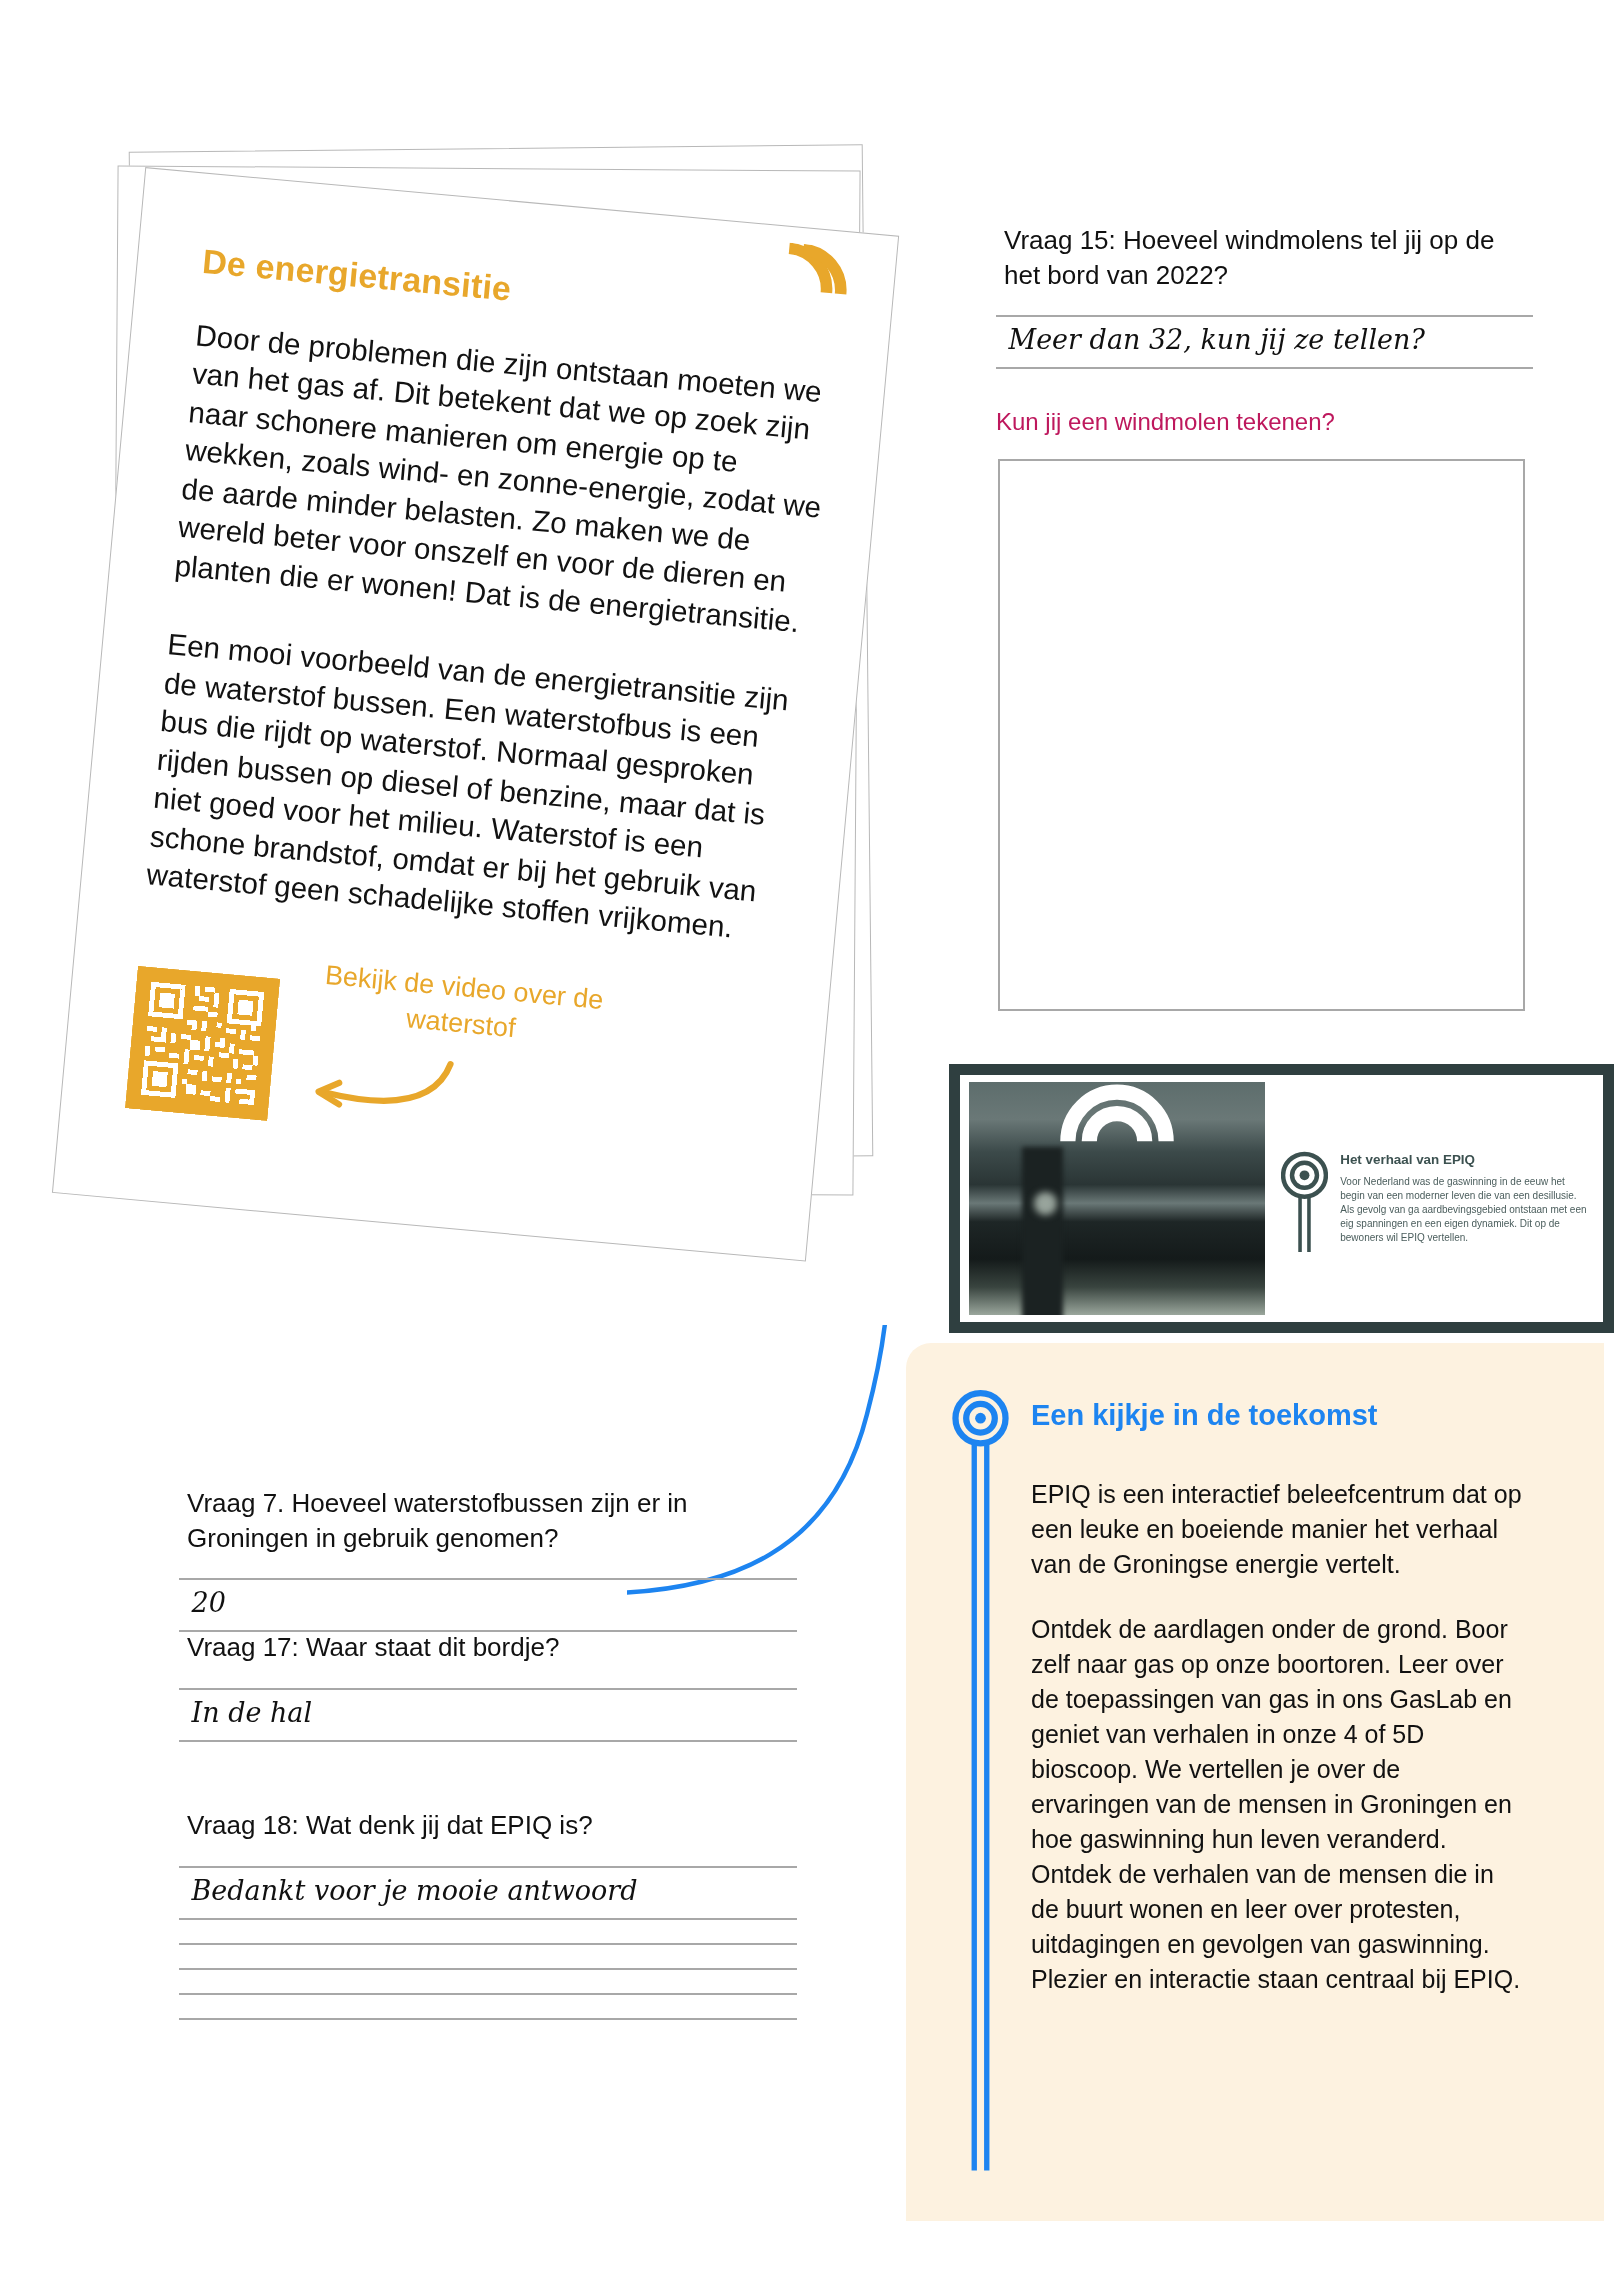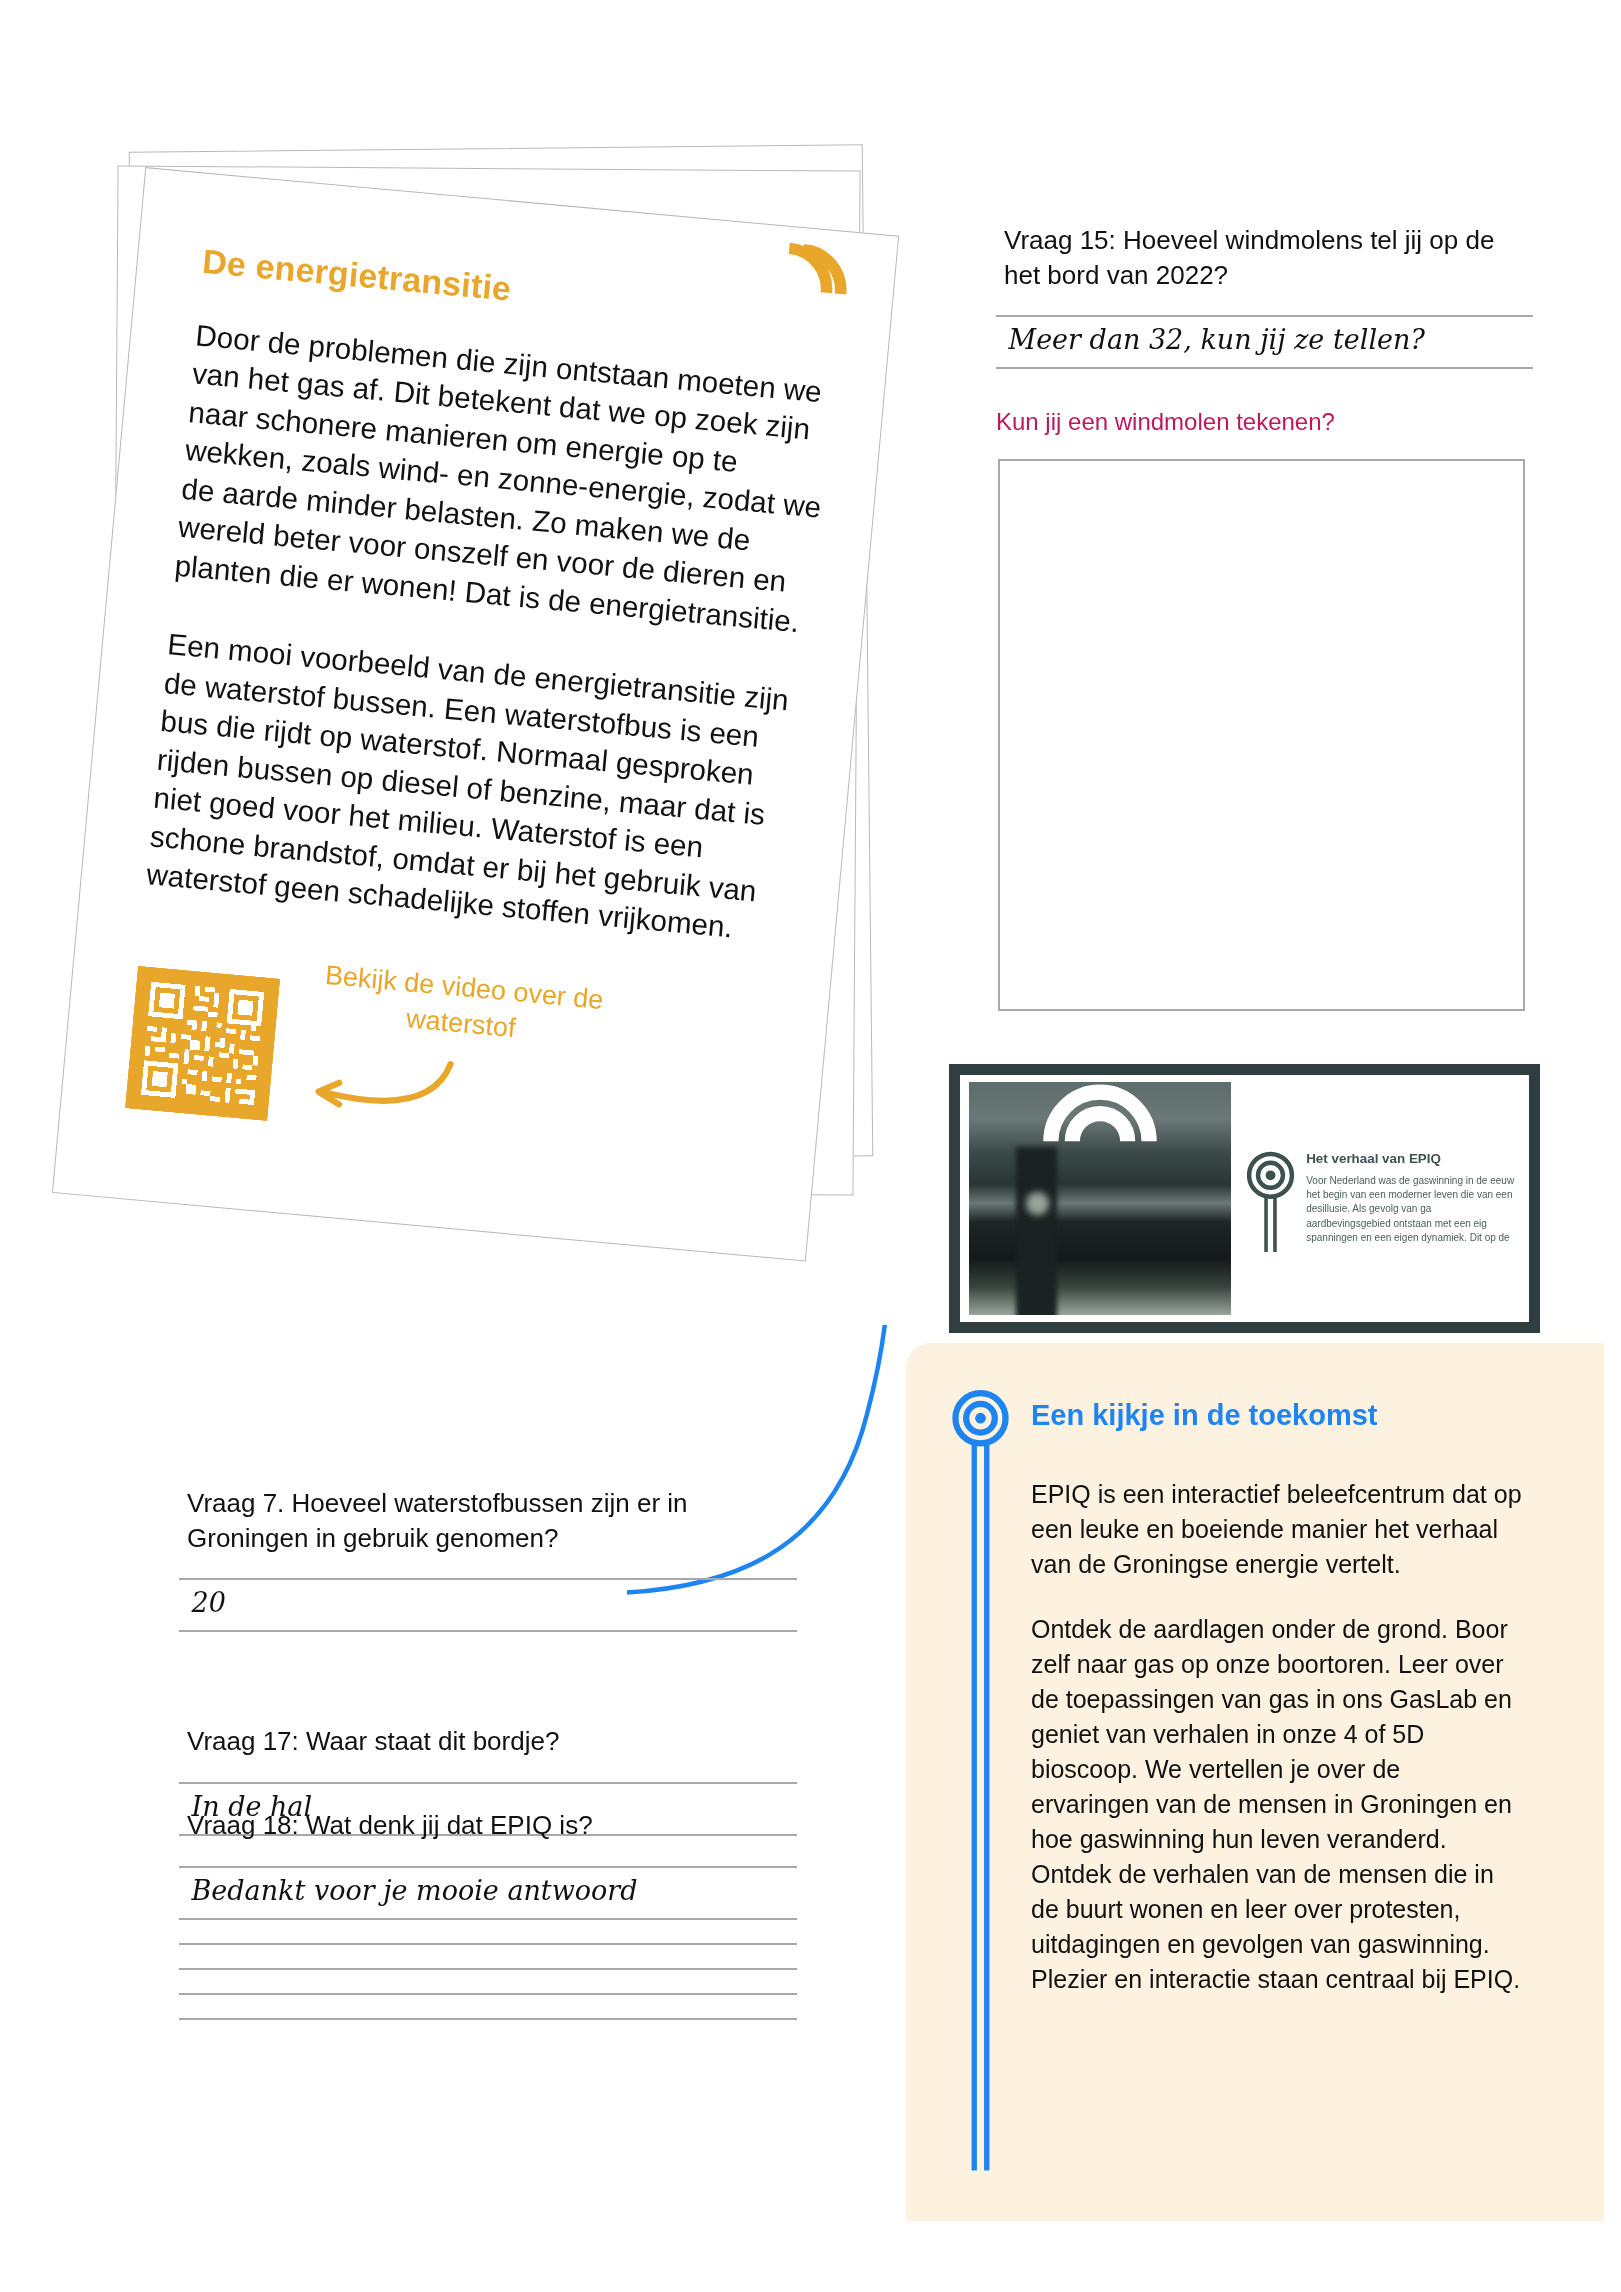--- a/index.html
+++ b/index.html
@@ -158,21 +158,21 @@
     border: 2.7px solid #a8a8a8;
     background: #ffffff;
     box-sizing: border-box;
   }
 
   
   #epiq-photo {
     position: absolute;
     left: 949px;
     top: 1064px;
-    width: 591px;
+    width: 665px;
     height: 269px;
     background: #2f3f40;
     padding: 0;
     box-sizing: border-box;
   }
   .photo-inner {
     position: absolute;
     left: 10.7px; top: 10.7px;
     right: 10.7px; bottom: 10.7px;
     background: #ffffff;
@@ -280,21 +280,21 @@
     position: absolute;
     left: 627px;
     top: 1325px;
     width: 376px;
     height: 376px;
     pointer-events: none;
   }
 
   
   #q16-block { position: absolute; left: 179px; top: 1478px; width: 618px; }
-  #q17-block { position: absolute; left: 179px; top: 1716px; width: 618px; }
+  #q17-block { position: absolute; left: 179px; top: 1622px; width: 618px; }
   #q18-block { position: absolute; left: 179px; top: 1800px; width: 618px; }
 </style>
 </head>
 <body>
 
 <div id="card-stack">
 
   <div class="paper paper-back-2"></div>
   <div class="paper paper-back-1"></div>
 

